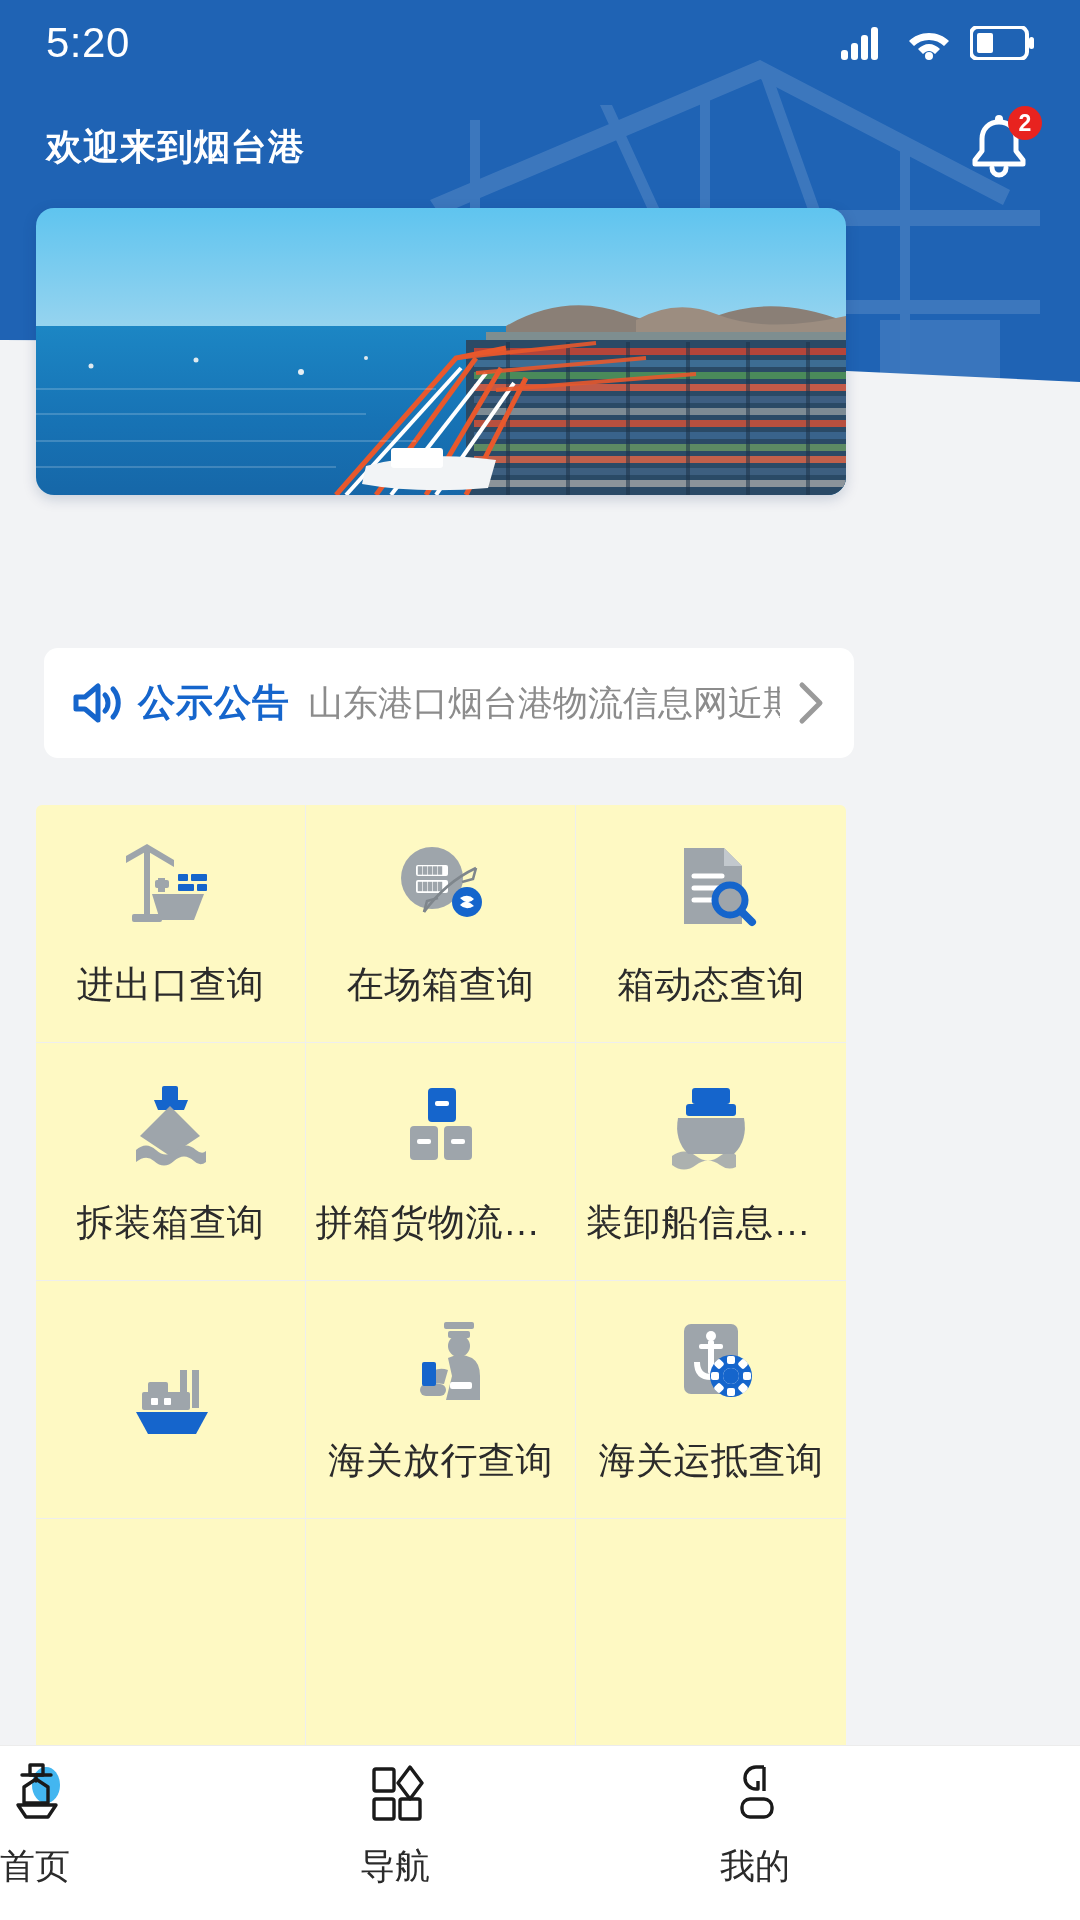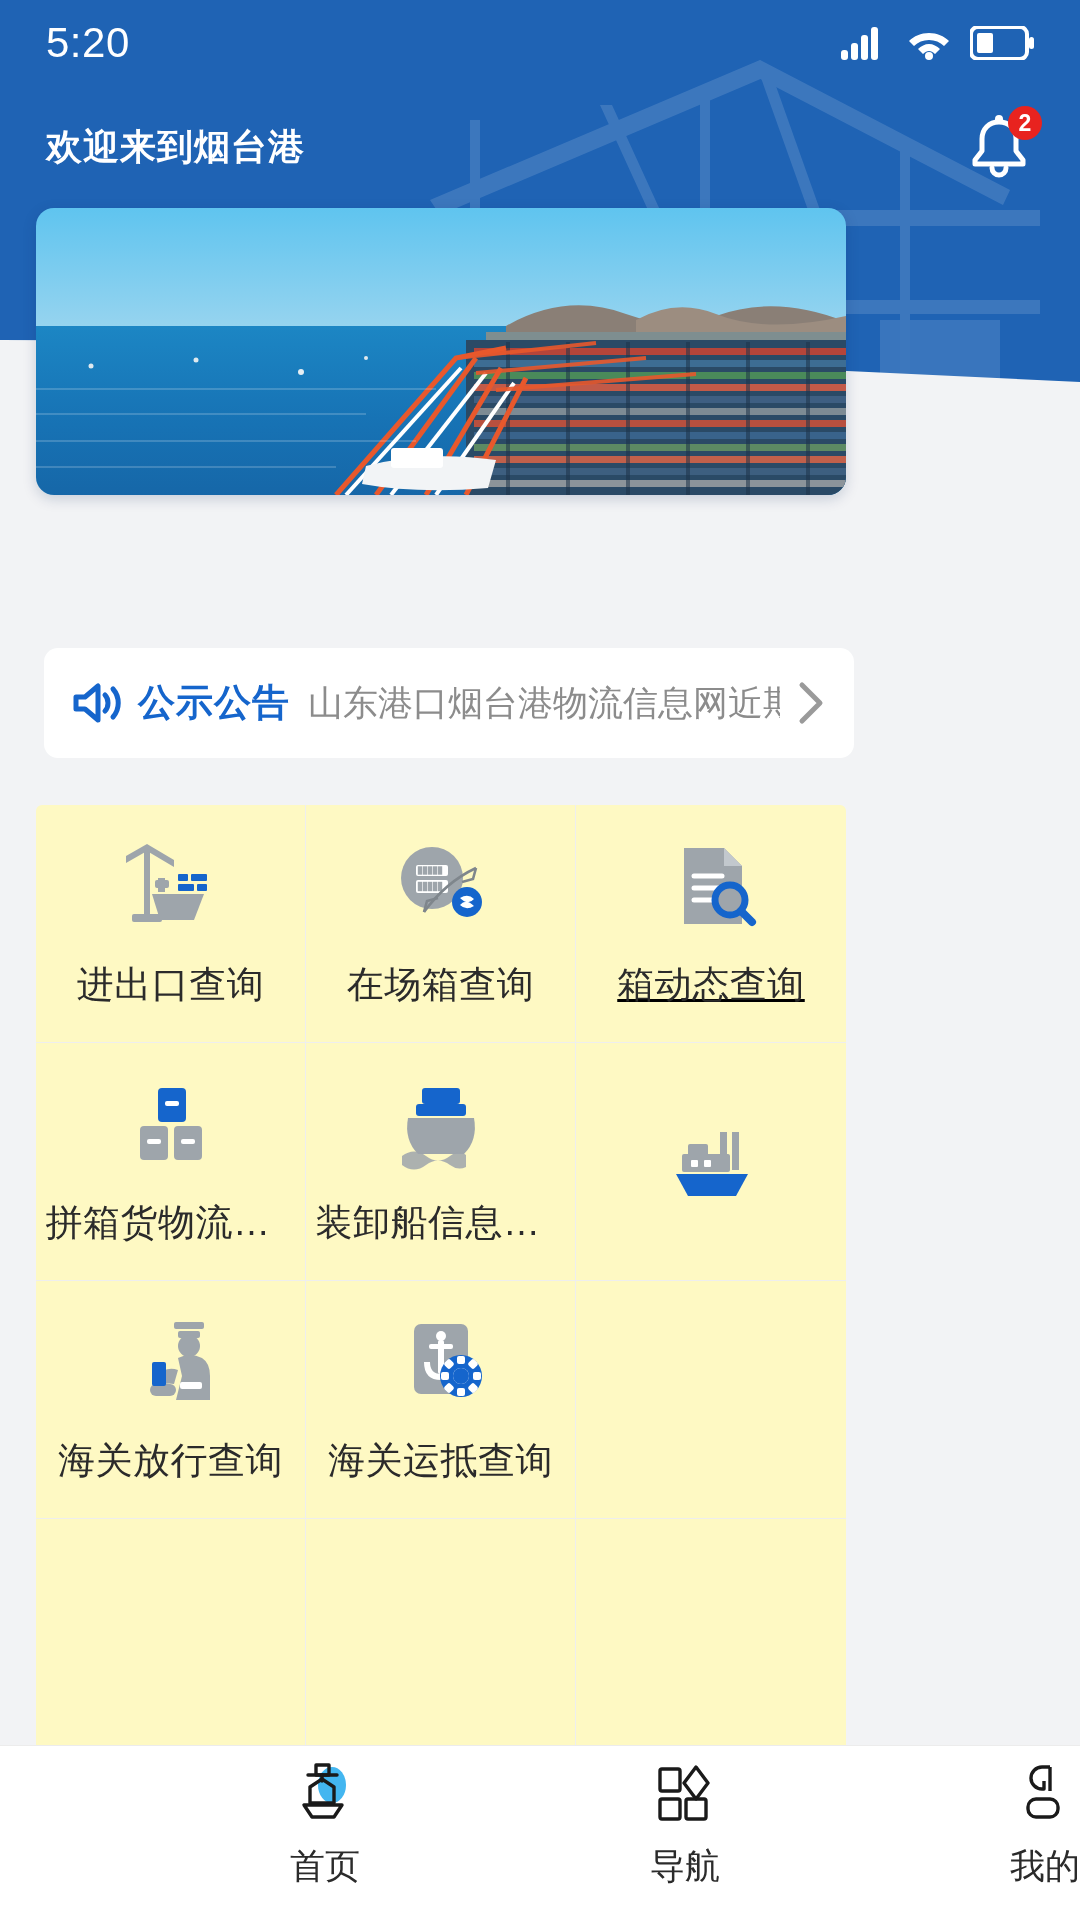--- a/index.html
+++ b/index.html
@@ -102,40 +102,40 @@
     overflow:hidden;
     z-index:3;
   }
   .cell{
     display:flex; flex-direction:column;
     align-items:center; justify-content:center;
     border-right:1px solid #eeeeee;
     border-bottom:1px solid #eeeeee;
     gap:26px;
   }
-  .cell:nth-child(3n){ border-right:none;text-decoration:underline; }
+  .cell:nth-child(3n){ border-right:none; }
   .cell-icon{
     width:110px; height:96px;
     display:flex; align-items:flex-end; justify-content:center;
   }
   .cell-label{
     font-size:37px; color:#2b2b2b; letter-spacing:.5px;
     white-space:nowrap; max-width:250px; overflow:hidden;
     text-overflow:ellipsis; text-align:center;
   }
 
   
   .tabbar{
     position:absolute; bottom:0; left:0; width:1080px; height:175px;
     background:#fff; border-top:1px solid #ececec;
     display:flex; z-index:10;
   }
   .tab{
     flex:1; display:flex; flex-direction:column;
-    align-items:flex-end; justify-content:center; gap:14px;
+    align-items:flex-start; justify-content:center; gap:14px;
     padding-bottom:20px;
   }
   .tab-icon{ width:74px; height:72px; display:flex; align-items:center; justify-content:center; }
   .tab-label{ font-size:35px; color:#2b2b2b; }
 </style>
 </head>
 <body>
 
 <div class="header-wrap">
   <div class="header-bg"></div>
@@ -380,20 +380,33 @@
               <path d="M36 50 h28"></path>
               <path d="M36 62 h20"></path>
           </g>
           <circle cx="72" cy="62" r="15" fill="none" stroke="#1565cc" stroke-width="7"></circle>
           <path d="M83 73 L94 84" stroke="#1565cc" stroke-width="8" stroke-linecap="round"></path>
         </svg>
       </span>
       <span class="cell-label">箱动态查询</span>
     </div>
 
+    <div class="cell">
+      <span class="cell-icon">
+        <svg width="106" height="96" viewBox="0 0 106 96">
+          <g fill="#1565cc">
+            <rect x="44" y="10" width="16" height="18" rx="2"></rect>
+            <path d="M36 24 h34 l-4 10 h-26 z"></path>
+          </g>
+          <path d="M52 30 L82 60 L52 80 L22 60 Z" fill="#9ea5ab"></path>
+          <path d="M18 74 q10-9 20 0 q10 9 20 0 q10-9 20 0 q6 5 10 1 l0 11 q-6 5 -12 -1 q-10-9 -20 0 q-10 9 -20 0 q-8-7 -18 1 z" fill="#9ea5ab"></path>
+        </svg>
+      </span>
+      <span class="cell-label">拆装箱查询</span>
+    </div>
 
     <div class="cell">
       <span class="cell-icon">
         <svg width="106" height="96" viewBox="0 0 106 96">
           <rect x="40" y="12" width="28" height="34" rx="4" fill="#1565cc"></rect>
           <rect x="47" y="25" width="14" height="5" rx="2" fill="#fff"></rect>
           <rect x="22" y="50" width="28" height="34" rx="4" fill="#9ea5ab"></rect>
           <rect x="29" y="63" width="14" height="5" rx="2" fill="#fff"></rect>
           <rect x="56" y="50" width="28" height="34" rx="4" fill="#9ea5ab"></rect>
           <rect x="63" y="63" width="14" height="5" rx="2" fill="#fff"></rect>

